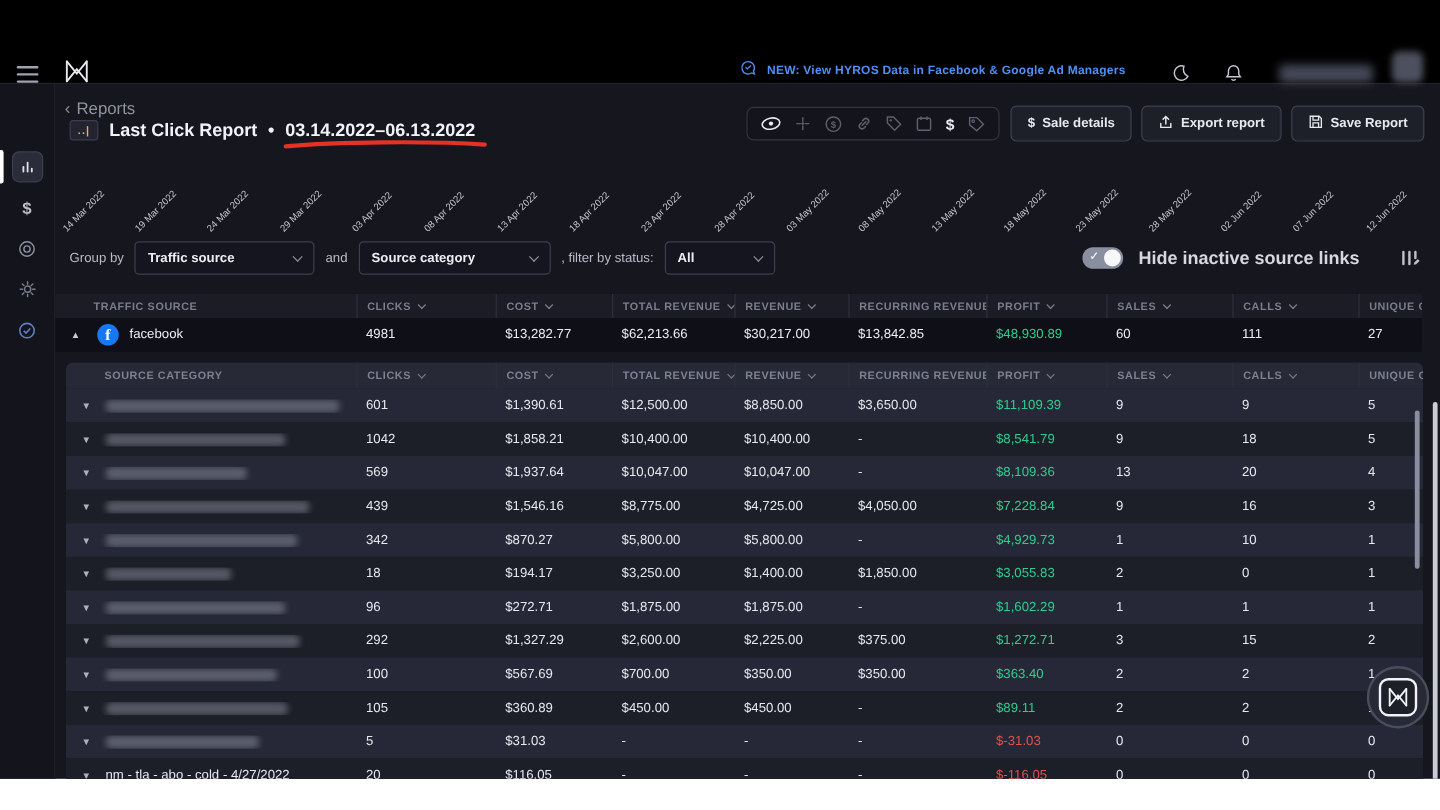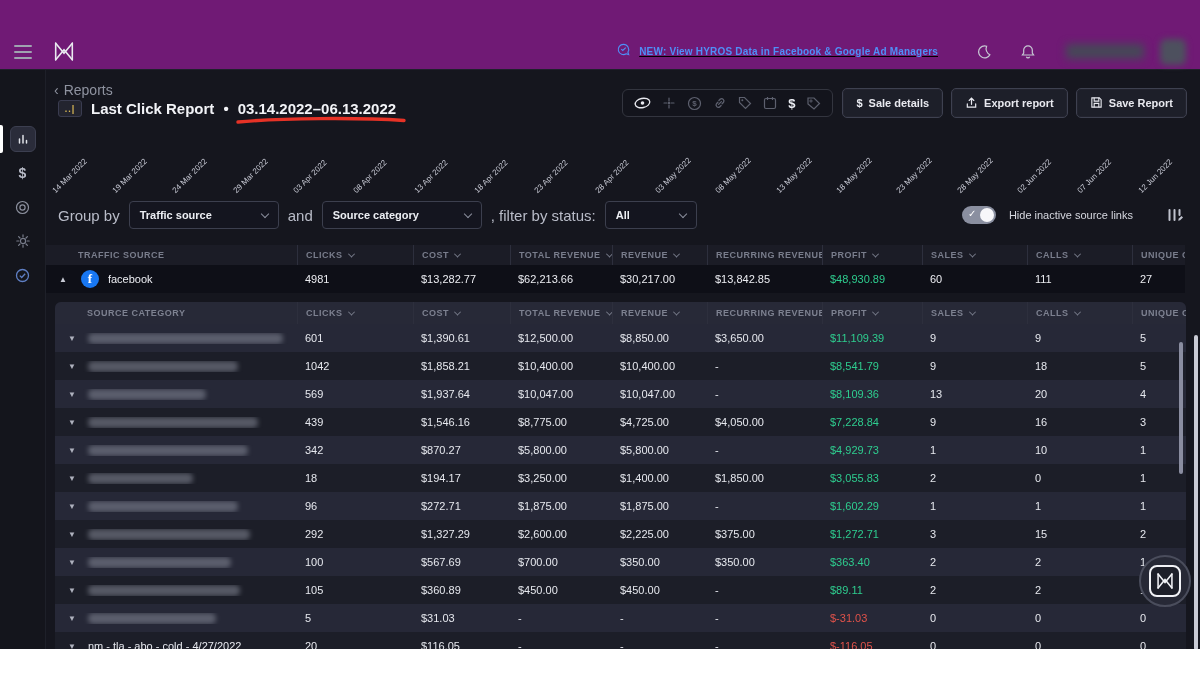--- a/index.html
+++ b/index.html
@@ -6,22 +6,22 @@
   body {
     width: 1200px; height: 675px; overflow: hidden;
     background: #ffffff;
     font-family: "Liberation Sans", sans-serif;
   }
   .app { position: relative; width: 1200px; height: 649px; background:#15161e; overflow:hidden; }
 
   
   .topbar {
     position:absolute; top:0; left:0; right:0; height:70px;
-    background:#701a75; border-bottom:1px solid #1f212b;
-    display:flex; align-items:center; padding:34px 14px 0 14px; z-index:6;text-decoration:underline;
+    background:#000000; border-bottom:1px solid #1f212b;
+    display:flex; align-items:flex-end; padding:34px 14px 0 14px; z-index:6;
   }
   .burger { width:18px; display:flex; flex-direction:column; gap:4px; cursor:pointer; }
   .burger span { height:2px; background:#9fa3b0; border-radius:1px; }
   .brand { margin-left:20px; display:flex; align-items:center; }
   .announce { margin-left:auto; display:flex; align-items:center; gap:8px; }
   .announce-text { color:#4f8ff7; font-size:10px; font-weight:bold; letter-spacing:.2px; }
   .top-icon { margin-left:38px; display:flex; align-items:center; cursor:pointer; }
   .ublur { margin-left:30px; width:78px; height:15px; border-radius:3px; background:#454857; filter:blur(4px); }
   .ablur { margin-left:16px; width:26px; height:26px; border-radius:6px; background:#4d505e; filter:blur(3px); }
 
@@ -54,29 +54,29 @@
   .tbtn { display:flex; align-items:center; gap:6px; background:#1d1f29; border:1px solid #41445322; outline:1px solid #3e4150;
     border-radius:4px; color:#e8e9ef; font-size:11px; font-weight:bold; padding:0 12px; height:28px; cursor:pointer; }
 
   
   .dates { position:absolute; top:55px; left:0; right:0; height:72px; }
   .date-label { position:absolute; bottom:2px; transform:rotate(-45deg); transform-origin:left bottom;
     color:#c6c8d3; font-size:8px; white-space:nowrap; }
 
   
   .filters { position:absolute; top:130px; left:12px; right:16px; height:30px; display:flex; align-items:center; gap:9px; }
-  .flabel { color:#b9bcc8; font-size:15px; }
+  .flabel { color:#b9bcc8; font-size:11px; }
   .select { display:flex; align-items:center; justify-content:space-between; background:#14151f; border:1px solid #3c3f4e;
     border-radius:4px; padding:0 10px; height:28px; color:#eceef3; font-size:11px; font-weight:bold; cursor:pointer; }
   .dchev { width:6px; height:6px; border-right:1.5px solid #8a8e9c; border-bottom:1.5px solid #8a8e9c; transform:rotate(45deg); margin-top:-3px; }
   .spacer { flex:1; }
   .toggle { position:relative; width:34px; height:18px; border-radius:9px; background:#8a8fa0; cursor:pointer; }
   .toggle .knob { position:absolute; right:2px; top:2px; width:14px; height:14px; border-radius:50%; background:#f7f7fa; }
   .toggle .tick { position:absolute; left:6px; top:2px; color:#ffffff; font-size:10px; }
-  .hide-label { color:#d6d8e0; font-size:11px; margin-left:4px; }
+  .hide-label { color:#d6d8e0; font-size:15px; margin-left:4px;font-weight:bold; }
   .colcfg { margin-left:24px; cursor:pointer; display:flex; align-items:center; }
 
   
   .tables { position:absolute; top:175px; left:0; width:1139px; }
   .grid  { display:grid; grid-template-columns:251px 116px 97px 102px 95px 115px 100px 105px 105px minmax(0,1fr); }
   .sgrid { display:grid; grid-template-columns:242px 116px 97px 102px 95px 115px 100px 105px 105px minmax(0,1fr); }
   .hrow { height:20px; background:#1b1c26; color:#797d8c; font-size:9px; font-weight:bold; letter-spacing:.5px; }
   .hcell { display:flex; align-items:center; gap:6px; padding-left:8px; white-space:nowrap; overflow:hidden; cursor:pointer; }
   .hcell:first-child { padding-left:32px; cursor:default; }
   .hcell + .hcell { border-left:1px solid #2d2f3d; }

